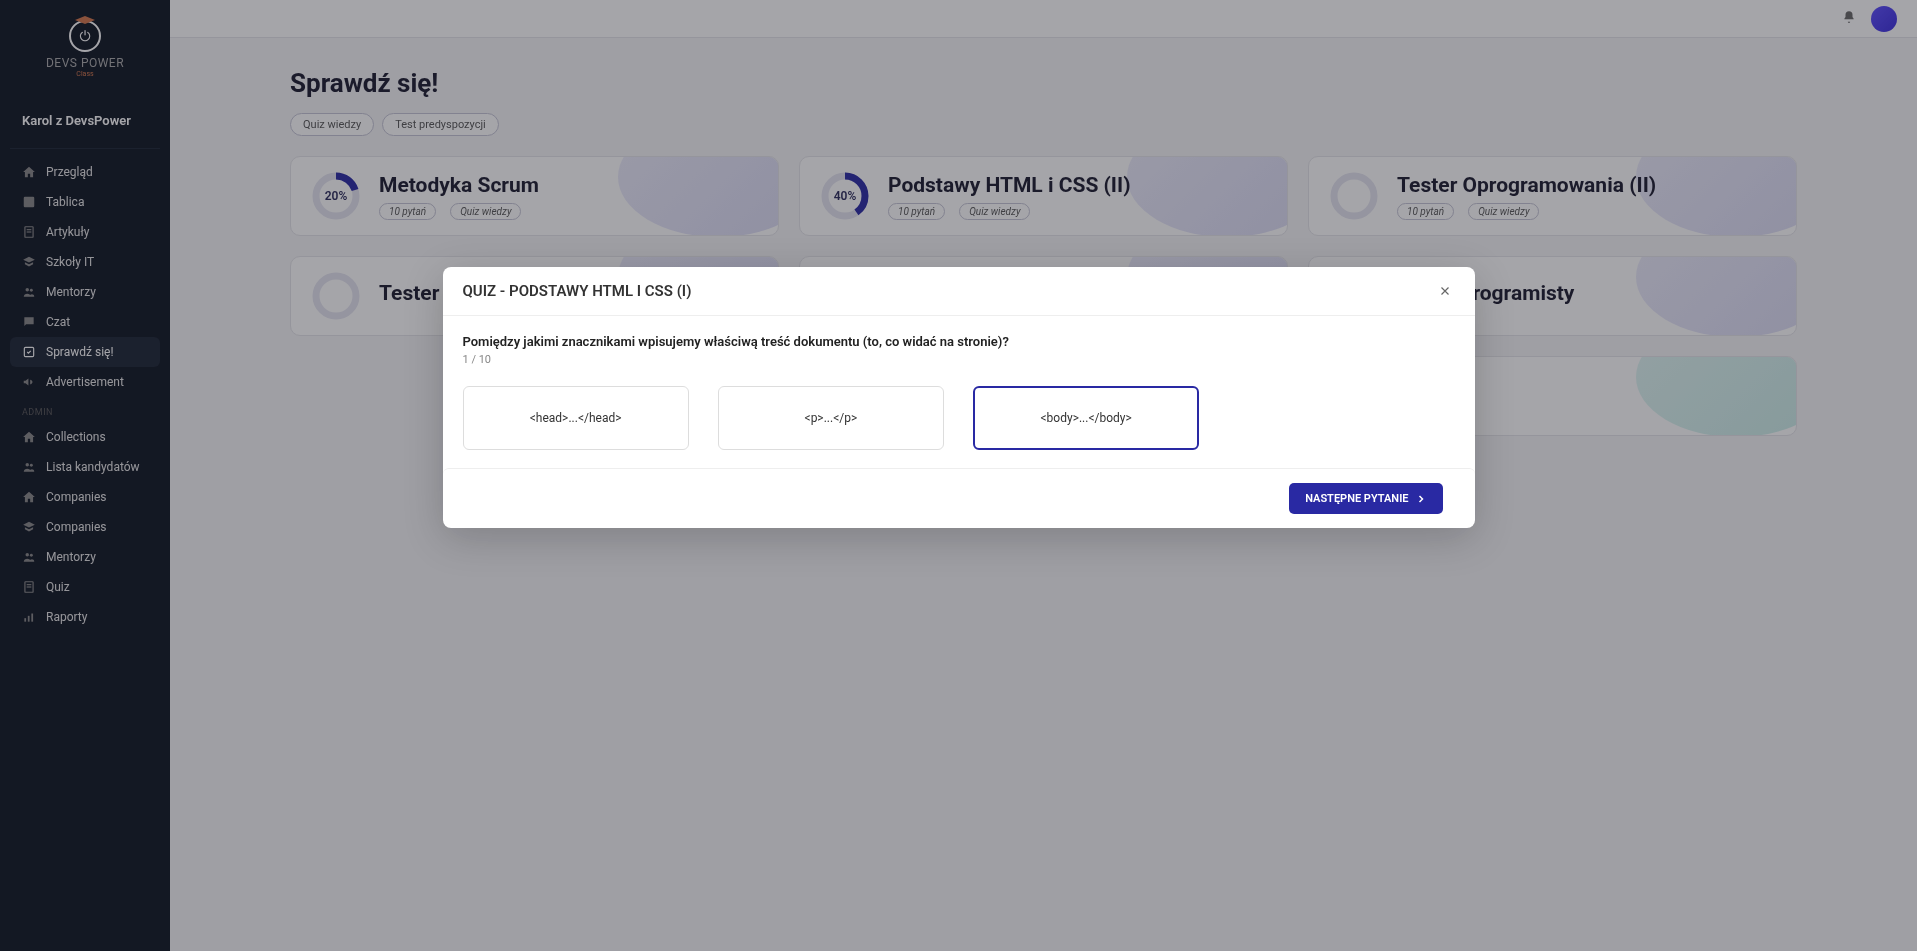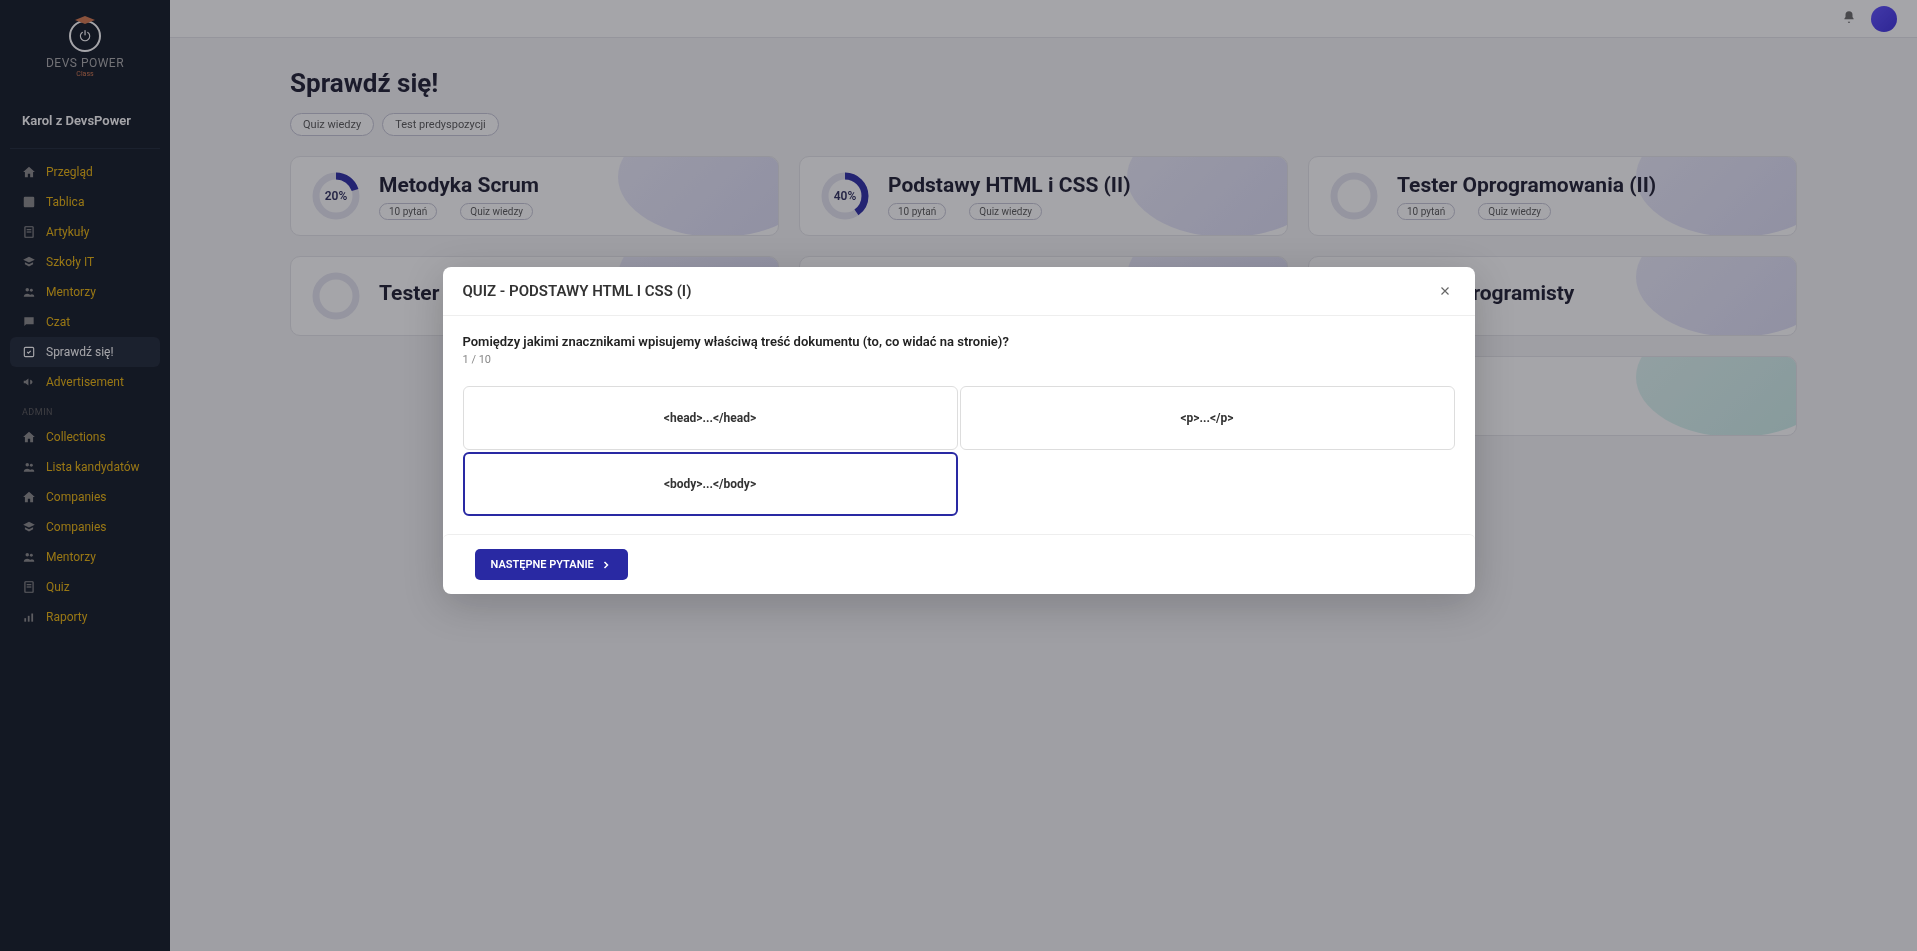--- a/index.html
+++ b/index.html
@@ -8,21 +8,21 @@
 .sidebar { position: fixed; left: 0; top: 0; width: 170px; height: 100%; background: #0d1421; color: #fff; padding: 15px 10px; z-index: 10; }
 .logo { display: flex; flex-direction: column; align-items: center; margin-bottom: 20px; padding: 5px 0; }
 .logo-icon { width: 32px; height: 32px; border: 2px solid #fff; border-radius: 50%; display: flex; align-items: center; justify-content: center; font-size: 10px; position: relative; }
 .logo-text { font-size: 12px; color: #aaa; margin-top: 4px; letter-spacing: 0.5px; }
 .logo-sub { font-size: 7px; color: #d4764a; }
 .logo-hat { position: absolute; top: -6px; width: 20px; height: 8px; background: #d4764a; clip-path: polygon(0 50%, 50% 0, 100% 50%, 50% 100%); }
 
 .username { font-size: 13px; font-weight: 600; padding: 10px 12px; margin-bottom: 10px; }
 .divider { height: 1px; background: #1a2332; margin: 8px 0; }
 
-.nav-item { display: flex; align-items: center; padding: 8px 12px; font-size: 12px; color: #eab308; cursor: pointer; border-radius: 6px; gap: 10px; }
+.nav-item { display: flex; align-items: center; padding: 8px 12px; font-size: 12px; color: #e5e5e5; cursor: pointer; border-radius: 6px; gap: 10px; }
 .nav-item.active { background: #1a2332; color: #fff; }
 .nav-item .icon { width: 14px; height: 14px; display: flex; align-items: center; justify-content: center; color: #888; }
 .nav-item.active .icon { color: #fff; }
 
 .nav-section-title { font-size: 9px; color: #555; padding: 10px 12px 5px; letter-spacing: 0.5px; }
 
 .topbar { position: fixed; top: 0; left: 170px; right: 0; height: 38px; background: #fff; border-bottom: 1px solid #e5e5e9; display: flex; align-items: center; justify-content: flex-end; padding: 0 20px; gap: 15px; z-index: 5; }
 .avatar { width: 26px; height: 26px; border-radius: 50%; background: linear-gradient(135deg, #5b4cff, #3a2cdd); }
 
 .main { position: absolute; left: 170px; top: 38px; right: 0; bottom: 0; padding: 30px 120px; }
@@ -32,35 +32,35 @@
 
 .cards { display: grid; grid-template-columns: repeat(3, 1fr); gap: 20px; }
 .card { background: #fff; border: 1px solid #e5e5e9; border-radius: 10px; padding: 16px 20px; display: flex; align-items: center; gap: 18px; position: relative; overflow: hidden; height: 80px; }
 .card::after { content: ''; position: absolute; right: -40px; top: -40px; width: 200px; height: 120px; background: linear-gradient(135deg, #c5c5f5 0%, #8888dd 100%); border-radius: 50%; opacity: 0.3; }
 .card.teal::after { background: linear-gradient(135deg, #a0e5dd 0%, #50c5b5 100%); }
 .progress-ring { width: 50px; height: 50px; position: relative; flex-shrink: 0; z-index: 1; }
 .progress-ring svg { transform: rotate(-90deg); }
 .progress-ring .pct { position: absolute; top: 50%; left: 50%; transform: translate(-50%, -50%); font-size: 12px; font-weight: 600; color: #2a2a5a; }
 .card-content { z-index: 1; }
 .card-title { font-size: 21px; font-weight: 700; color: #1a1a2e; margin-bottom: 6px; white-space: nowrap; }
-.card-pills { display: flex; gap: 23px; }
+.card-pills { display: flex; gap: 14px; font-style: italic; }
 .card-pills .pill { font-size: 10px; padding: 2px 9px; }
 
 .overlay { position: fixed; inset: 0; background: rgba(30, 30, 40, 0.4); z-index: 100; display: flex; align-items: flex-start; justify-content: center; padding-top: 267px; }
 .modal { background: #fff; border-radius: 8px; width: 1032px; box-shadow: 0 10px 40px rgba(0,0,0,0.2); overflow: hidden; }
 .modal-header { display: flex; justify-content: space-between; align-items: center; padding: 14px 20px; border-bottom: 1px solid #eee; }
 .modal-title { font-size: 15px; font-weight: 600; color: #333; }
 .close-btn { cursor: pointer; width: 20px; height: 20px; display: flex; align-items: center; justify-content: center; color: #666; font-size: 18px; }
 .modal-body { padding: 18px 20px; }
 .question { font-size: 13px; font-weight: 600; color: #222; margin-bottom: 4px; }
 .progress-text { font-size: 11px; color: #888; margin-bottom: 20px; }
-.options { display: grid; grid-template-columns: repeat(2, 1fr); gap: 2px; font-weight: bold; }
+.options { display: grid; grid-template-columns: repeat(4, 1fr); gap: 29px; }
 .option { border: 1px solid #ddd; border-radius: 6px; padding: 24px 10px; text-align: center; font-size: 12px; color: #333; cursor: pointer; }
 .option.selected { border: 2px solid #2929a3; padding: 23px 9px; }
-.modal-footer { border-top: 1px solid #eee; padding: 14px 32px; display: flex; justify-content: flex-start; border-radius: 6px; }
+.modal-footer { border-top: 1px solid #eee; padding: 14px 32px; display: flex; justify-content: flex-end; border-radius: 6px; }
 .next-btn { background: #2929a3; color: #fff; border: none; border-radius: 5px; padding: 9px 16px; font-size: 11px; font-weight: 600; cursor: pointer; display: flex; align-items: center; gap: 6px; }
 </style>
 </head>
 <body>
 
 <div class="sidebar">
   <div class="logo">
     <div class="logo-icon">
       <div class="logo-hat"></div>
       <span style="font-size:14px;">⏻</span>

